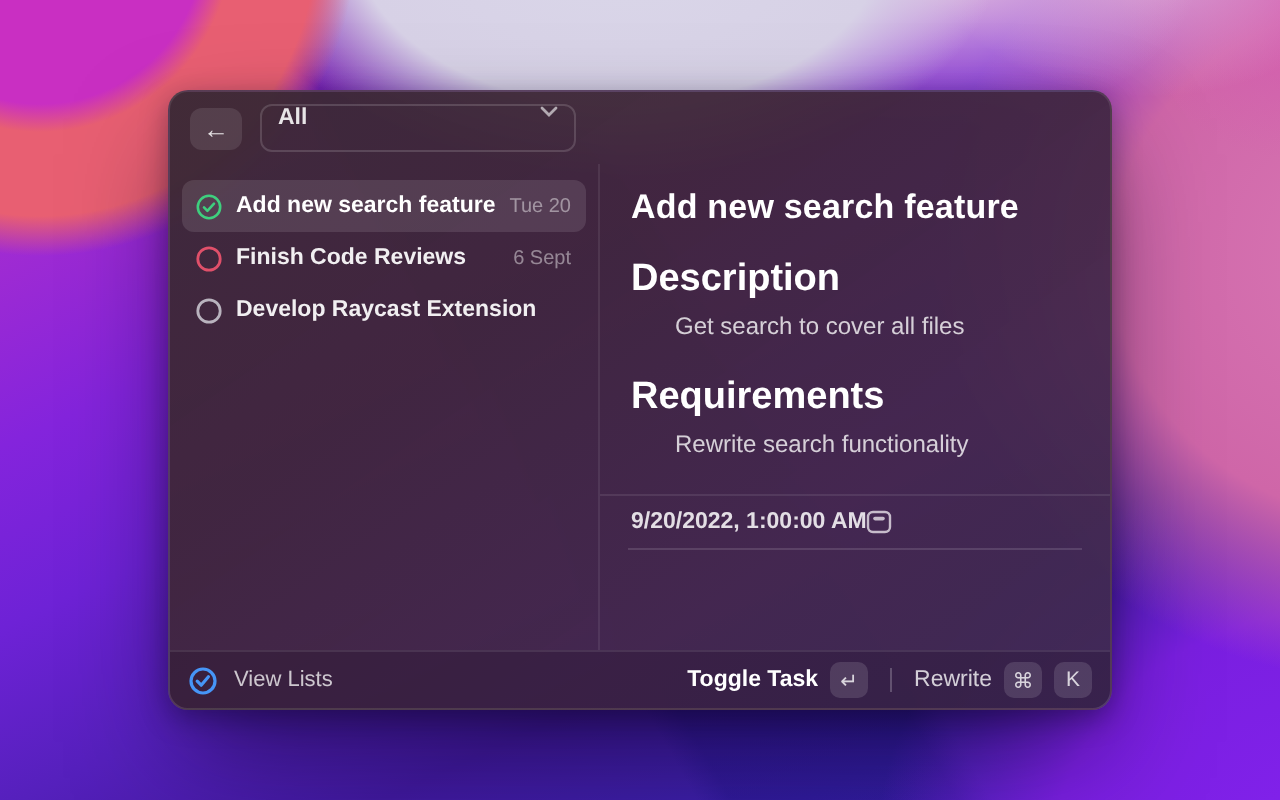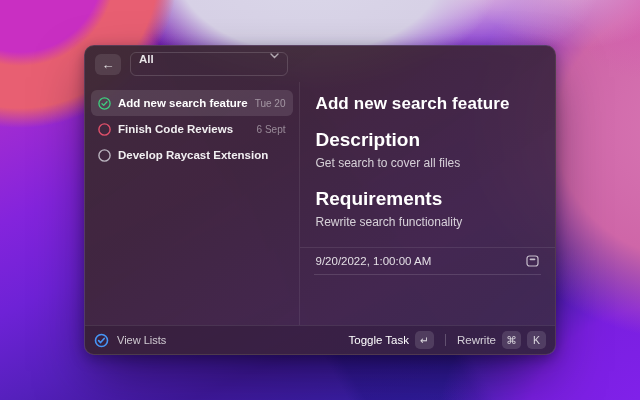--- a/index.html
+++ b/index.html
@@ -62,41 +62,41 @@
   .row.selected { background:rgba(255,255,255,0.11); }
   .row-title { flex:1; font-weight:600; color:rgba(255,255,255,0.93); white-space:nowrap; overflow:hidden; font-size:11.5px; }
   .row.selected .row-title { color:#fff; }
   .row-date { font-size:10px; color:rgba(255,255,255,0.45); white-space:nowrap;text-align:center; }
   .circle-icon { width:13px; height:13px; flex:0 0 13px; display:flex; }
 
   
   .detail-pane { flex:1; padding:12px 16px 0; display:flex; flex-direction:column; }
   .detail-title { font-size:17px; font-weight:bold; letter-spacing:0.1px; margin-bottom:15px; }
   .sec-heading { font-size:19px; font-weight:bold; margin-bottom:5px; }
-  .sec-body { font-size:12px; color:rgba(255,255,255,0.78); margin-bottom:18px; }
+  .sec-body { font-size:12px; color:rgba(255,255,255,0.78); margin-bottom:18px;margin-left:22px; }
   .date-field { border-top:1px solid rgba(255,255,255,0.09); margin:0 -16px; padding:0 14px; }
   .date-row {
-    display:flex; align-items:center; justify-content:space-between; height:27px;
-    border-bottom:1px solid rgba(255,255,255,0.13); padding:0 2px;
+    display:flex; align-items:center; justify-content:flex-start; height:27px;
+    border-bottom:1px solid rgba(255,255,255,0.13); padding:0 2px;font-weight:bold;
   }
   .date-value { font-size:11.5px; color:rgba(255,255,255,0.85); }
   .cal-icon { display:flex; opacity:0.8; }
 
   
   .footer {
     flex:0 0 29px; border-top:1px solid rgba(255,255,255,0.09);
     background:rgba(15,8,20,0.18);
     display:flex; align-items:center; padding:0 9px; gap:8px;
   }
   .app-icon { width:15px; height:15px; display:flex; }
   .footer-left-label { font-size:11px; color:rgba(255,255,255,0.75); }
   .footer-spacer { flex:1; }
   .action { display:flex; align-items:center; gap:6px; }
   .action-label { font-size:11.5px; color:rgba(255,255,255,0.78); }
-  .action-label.primary { font-weight:normal; color:#fff;text-align:center; }
+  .action-label.primary { font-weight:bold; color:#fff;text-align:center; }
   .key-badge {
     min-width:19px; height:18px; padding:0 4px; border-radius:5px;
     background:rgba(255,255,255,0.13); color:rgba(255,255,255,0.78);
     font-size:10.5px; display:flex; align-items:center; justify-content:center;
   }
   .footer-sep { width:1px; height:12px; background:rgba(255,255,255,0.22); margin:0 3px; }
 
   svg { display:block; }
 </style>
 </head>

